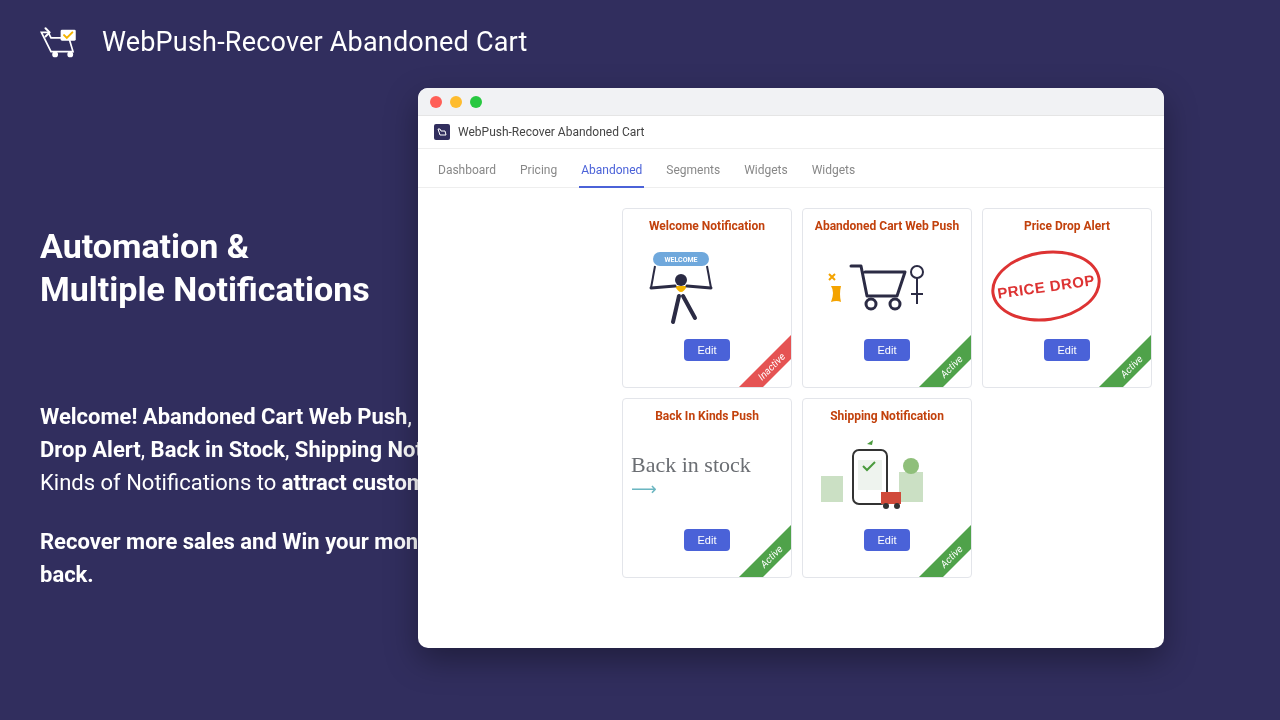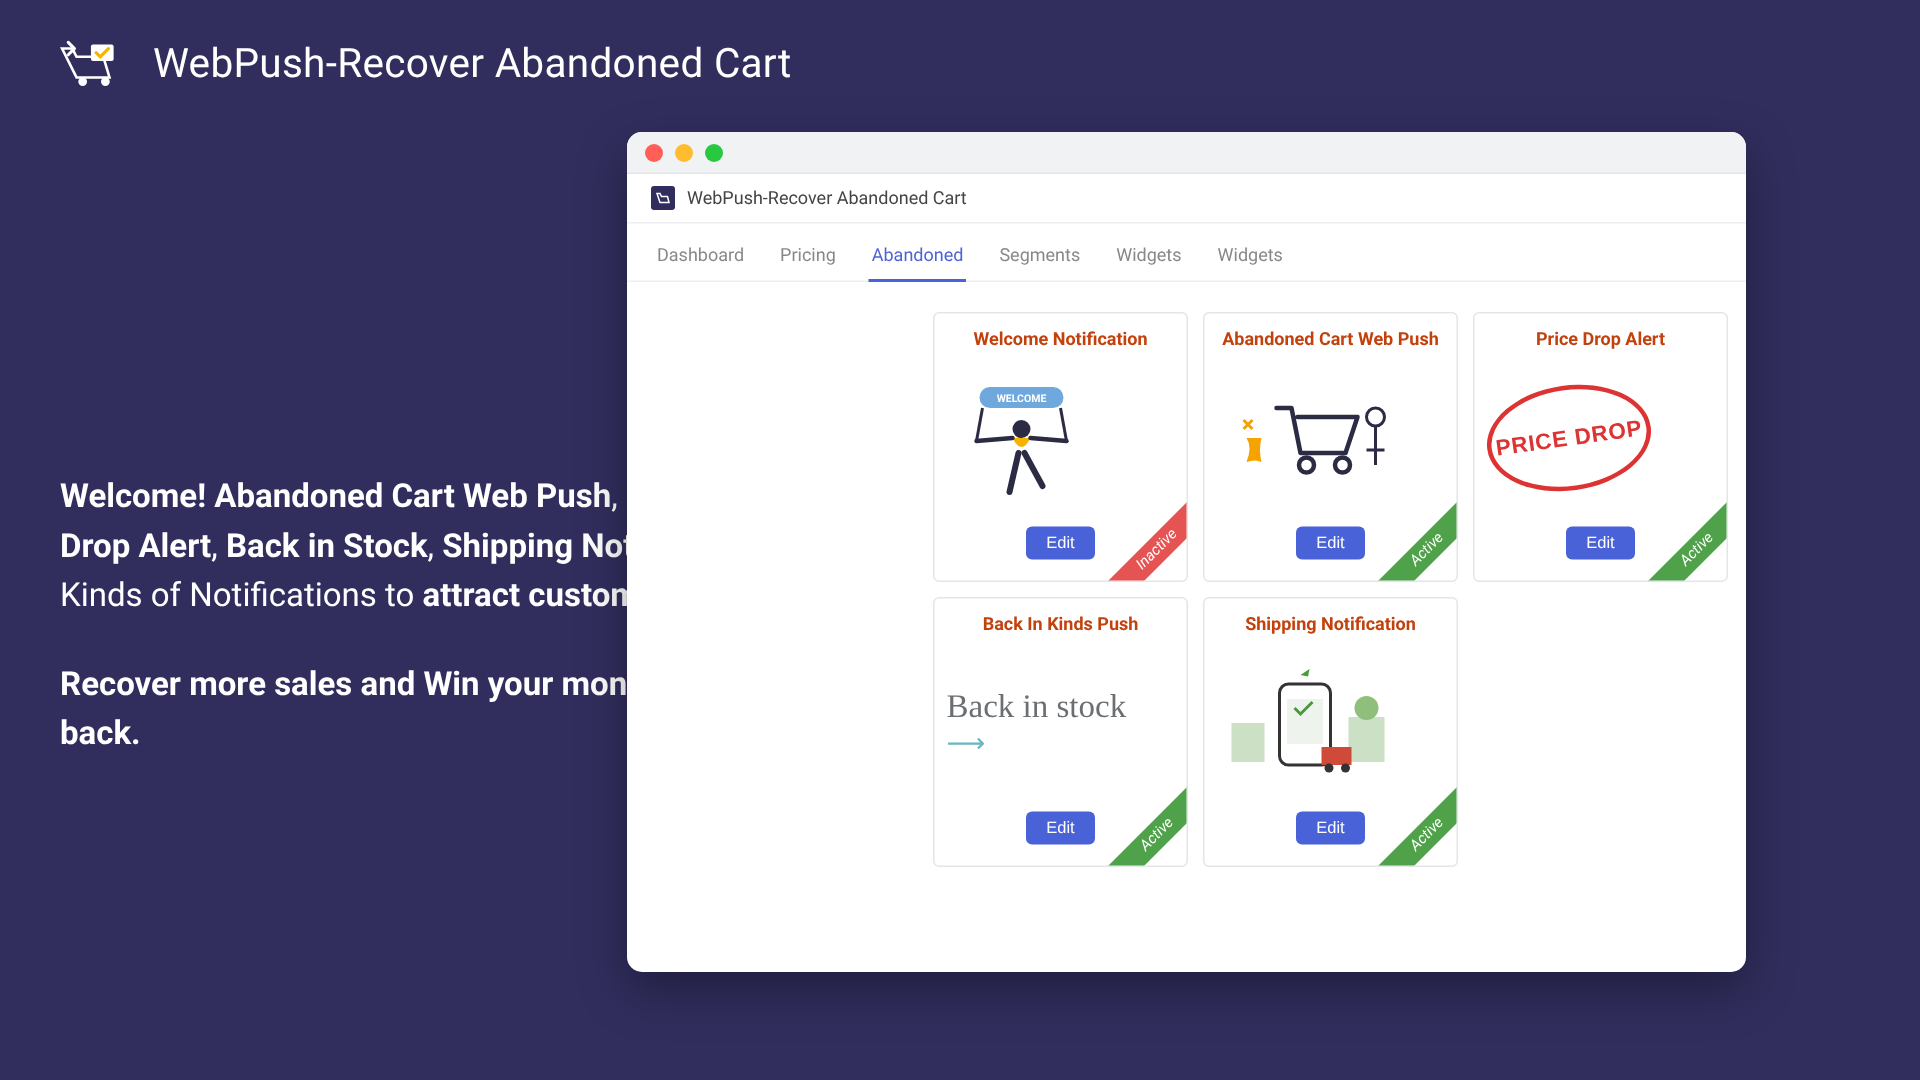--- a/index.html
+++ b/index.html
@@ -160,21 +160,21 @@
     margin: 6px 0;
   }
   .edit-btn {
     background: #4a62d8;
     color: #fff;
     font-size: 11px;
     border: none;
     padding: 5px 14px;
     border-radius: 4px;
     cursor: pointer;
-    margin-bottom: 4px;
+    margin-bottom: 16px;
   }
   .ribbon {
     position: absolute;
     bottom: 12px;
     right: -28px;
     transform: rotate(-45deg);
     width: 95px;
     text-align: center;
     font-size: 10px;
     font-style: italic;
@@ -222,20 +222,24 @@
       <circle cx="22" cy="42" r="3" fill="#fff"></circle>
       <circle cx="44" cy="42" r="3" fill="#fff"></circle>
       <rect x="30" y="6" width="22" height="16" rx="2" fill="#fff" stroke="none"></rect>
       <path d="M35 14 l4 4 l8 -8" stroke="#f4b400" stroke-width="3"></path>
     </g>
   </svg>
   <div class="brand-title">WebPush-Recover Abandoned Cart</div>
 </div>
 
 <div class="left-col">
+  <div class="headline">
+    <span>Automation &amp;</span><br>
+    <span>Multiple Notifications</span>
+  </div>
   <div class="body-text">
     <p>
       <strong><span>Welcome! Abandoned Cart Web Push</span></strong><span>, </span><strong><span>Price Drop Alert</span></strong><span>, </span><strong><span>Back in Stock</span></strong><span>, </span><strong><span>Shipping Notify</span></strong><span>. Kinds of Notifications to </span><strong><span>attract customers</span></strong><span>.</span>
     </p>
     <p><strong>Recover more sales and Win your money back.</strong></p>
   </div>
 </div>
 
 <div class="window">
   <div class="titlebar">

